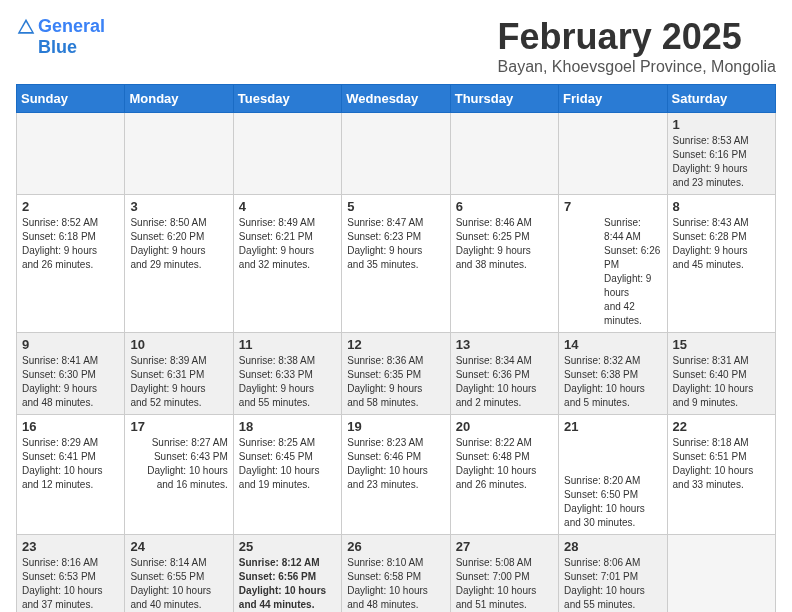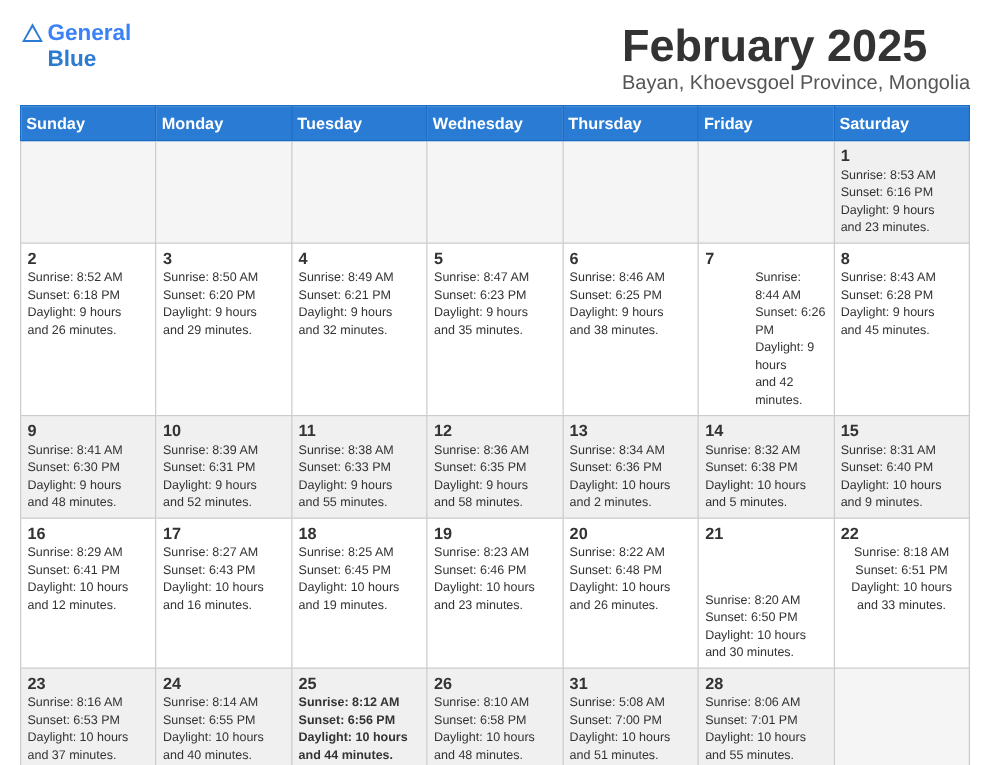--- a/index.html
+++ b/index.html
@@ -236,21 +236,21 @@
       <tr>
         <td>
           <span class="day-num">16</span>
           <div class="day-info" style="white-space: pre-line;">Sunrise: 8:29 AM
 Sunset: 6:41 PM
 Daylight: 10 hours
 and 12 minutes.</div>
         </td>
         <td>
           <span class="day-num">17</span>
-          <div class="day-info" style="white-space: pre-line;">Sunrise: 8:27 AM
+          <div class="day-info" style="white-space: pre-line; text-align: right;">Sunrise: 8:27 AM
 Sunset: 6:43 PM
 Daylight: 10 hours
 and 16 minutes.</div>
         </td>
         <td>
           <span class="day-num">18</span>
           <div class="day-info" style="white-space: pre-line;">Sunrise: 8:25 AM
 Sunset: 6:45 PM
 Daylight: 10 hours
 and 19 minutes.</div>
@@ -271,21 +271,21 @@
         </td>
         <td>
           <span class="day-num">21</span>
           <div class="day-info" style="white-space: pre-line; margin-top: 40px;">Sunrise: 8:20 AM
 Sunset: 6:50 PM
 Daylight: 10 hours
 and 30 minutes.</div>
         </td>
         <td>
           <span class="day-num">22</span>
-          <div class="day-info" style="white-space: pre-line; text-align: center;">Sunrise: 8:18 AM
+          <div class="day-info" style="white-space: pre-line;">Sunrise: 8:18 AM
 Sunset: 6:51 PM
 Daylight: 10 hours
 and 33 minutes.</div>
         </td>
       </tr>
       <tr>
         <td class="shade">
           <span class="day-num">23</span>
           <div class="day-info" style="white-space: pre-line;">Sunrise: 8:16 AM
 Sunset: 6:53 PM
@@ -307,21 +307,21 @@
 and 44 minutes.</div>
         </td>
         <td class="shade">
           <span class="day-num">26</span>
           <div class="day-info" style="white-space: pre-line;">Sunrise: 8:10 AM
 Sunset: 6:58 PM
 Daylight: 10 hours
 and 48 minutes.</div>
         </td>
         <td class="shade">
-          <span class="day-num">31</span>
+          <span class="day-num">27</span>
           <div class="day-info" style="white-space: pre-line;">Sunrise: 5:08 AM
 Sunset: 7:00 PM
 Daylight: 10 hours
 and 51 minutes.</div>
         </td>
         <td class="shade">
           <span class="day-num">28</span>
           <div class="day-info" style="white-space: pre-line;">Sunrise: 8:06 AM
 Sunset: 7:01 PM
 Daylight: 10 hours

